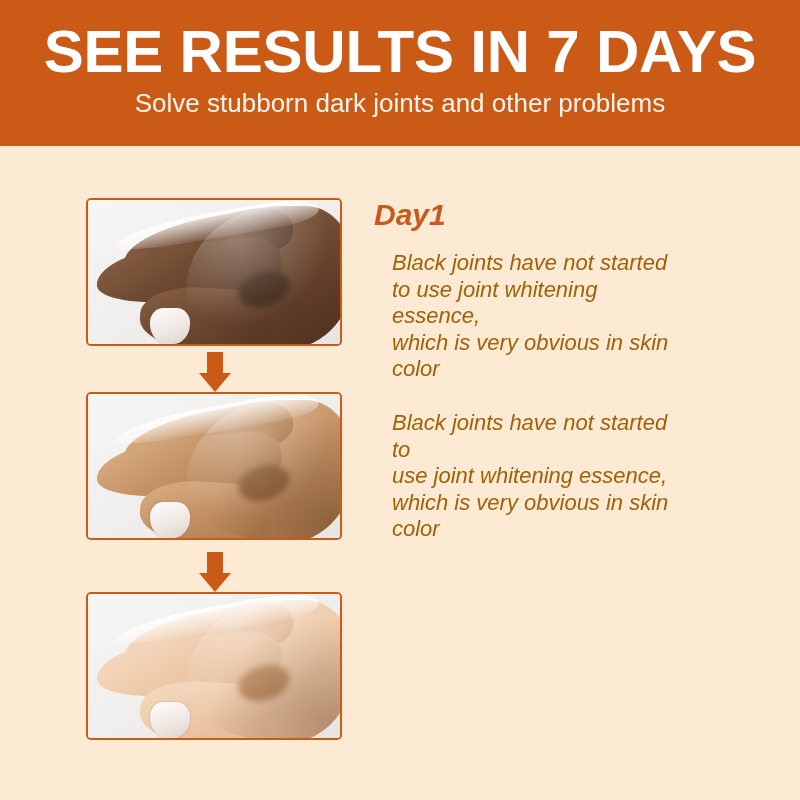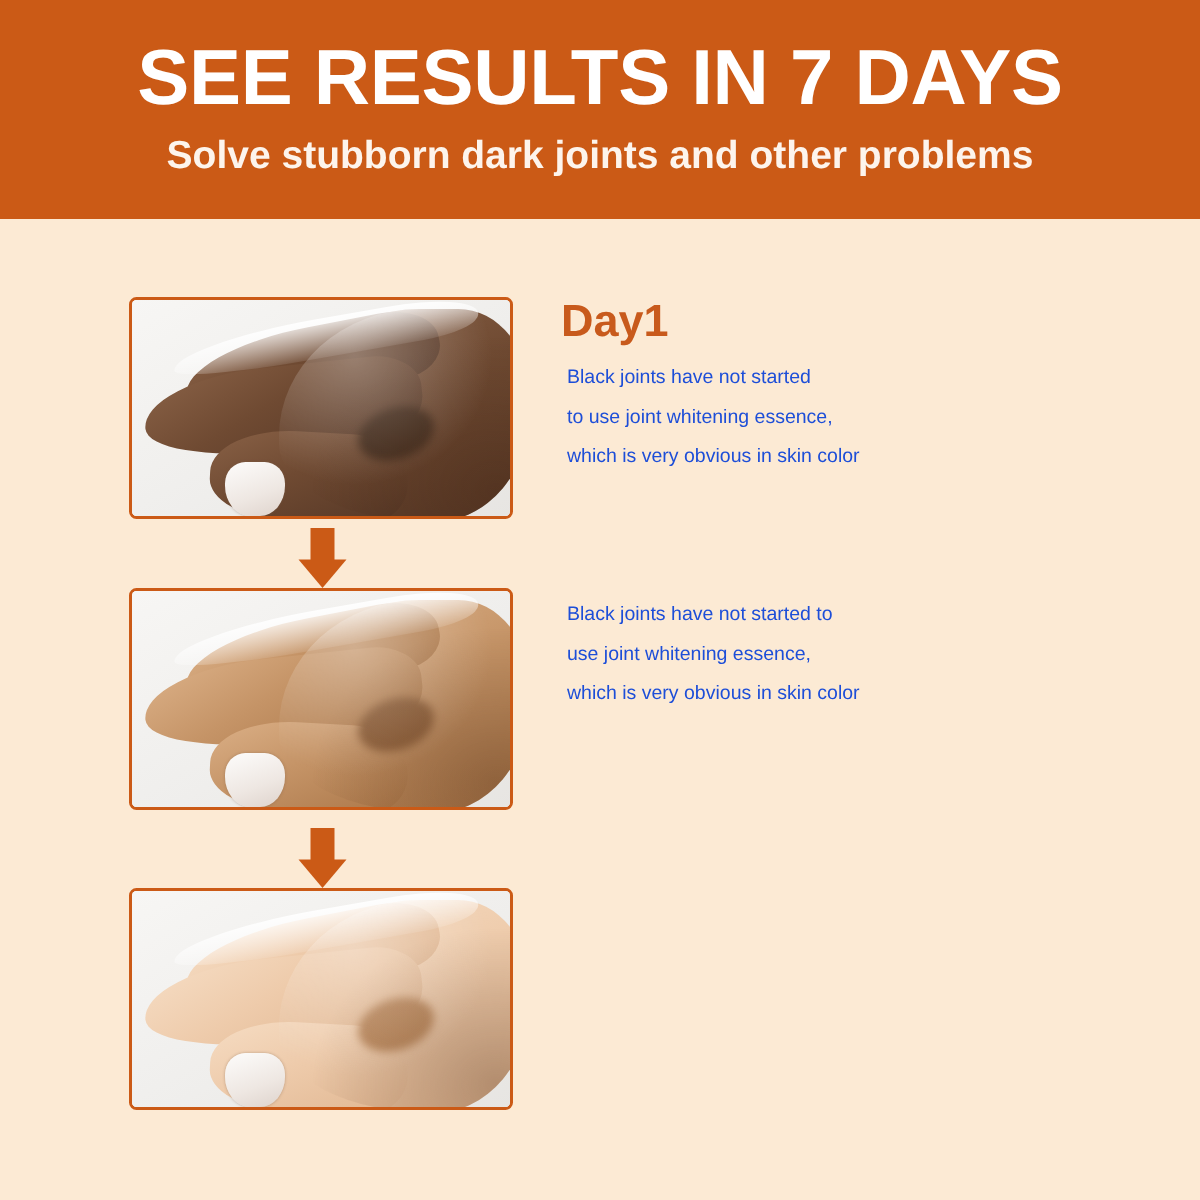--- a/index.html
+++ b/index.html
@@ -30,44 +30,45 @@
     height: 146px;
     background: #cb5a16;
     text-align: center;
     overflow: hidden;
   }
   #header-title {
     position: absolute;
     left: 0;
     top: 26px;
     width: 800px;
-    font-size: 52px;
+    font-size: 60px;
     line-height: 52px;
     font-weight: bold;
     color: #ffffff;
     letter-spacing: -0.2px;
     white-space: nowrap;
   }
   #header-subtitle {
     position: absolute;
     left: 0;
     top: 86px;
     width: 800px;
     font-size: 26px;
     line-height: 34px;
-    font-weight: bold;
+    font-weight: normal;
     color: #fdf4ec;
     white-space: nowrap;
   }
 
   
   .row {
     position: absolute;
     left: 0;
     width: 800px;
+    font-style: italic;
   }
   #row-0 { top: 198px; height: 152px; }
   #row-1 { top: 392px; height: 152px; }
   #row-2 { top: 592px; height: 152px; }
 
   
   .photo-frame {
     position: absolute;
     left: 86px;
     top: 0;
@@ -249,24 +250,24 @@
   }
   .day-title {
     font-size: 30px;
     line-height: 34px;
     font-weight: bold;
     color: #c85a1c;
     margin: 0 0 6px 0;
     white-space: nowrap;
   }
   .day-desc {
-    font-size: 13px;
+    font-size: 22px;
     line-height: 26.5px;
-    color: #1d4ed8;
-    margin: 4px;
+    color: #a16207;
+    margin: 18px;
     white-space: pre-line;
   }
   #row-2 .text-block { top: 18px; }
 </style>
 </head>
 <body>
 
 <div id="page">
 
   <div id="header">

